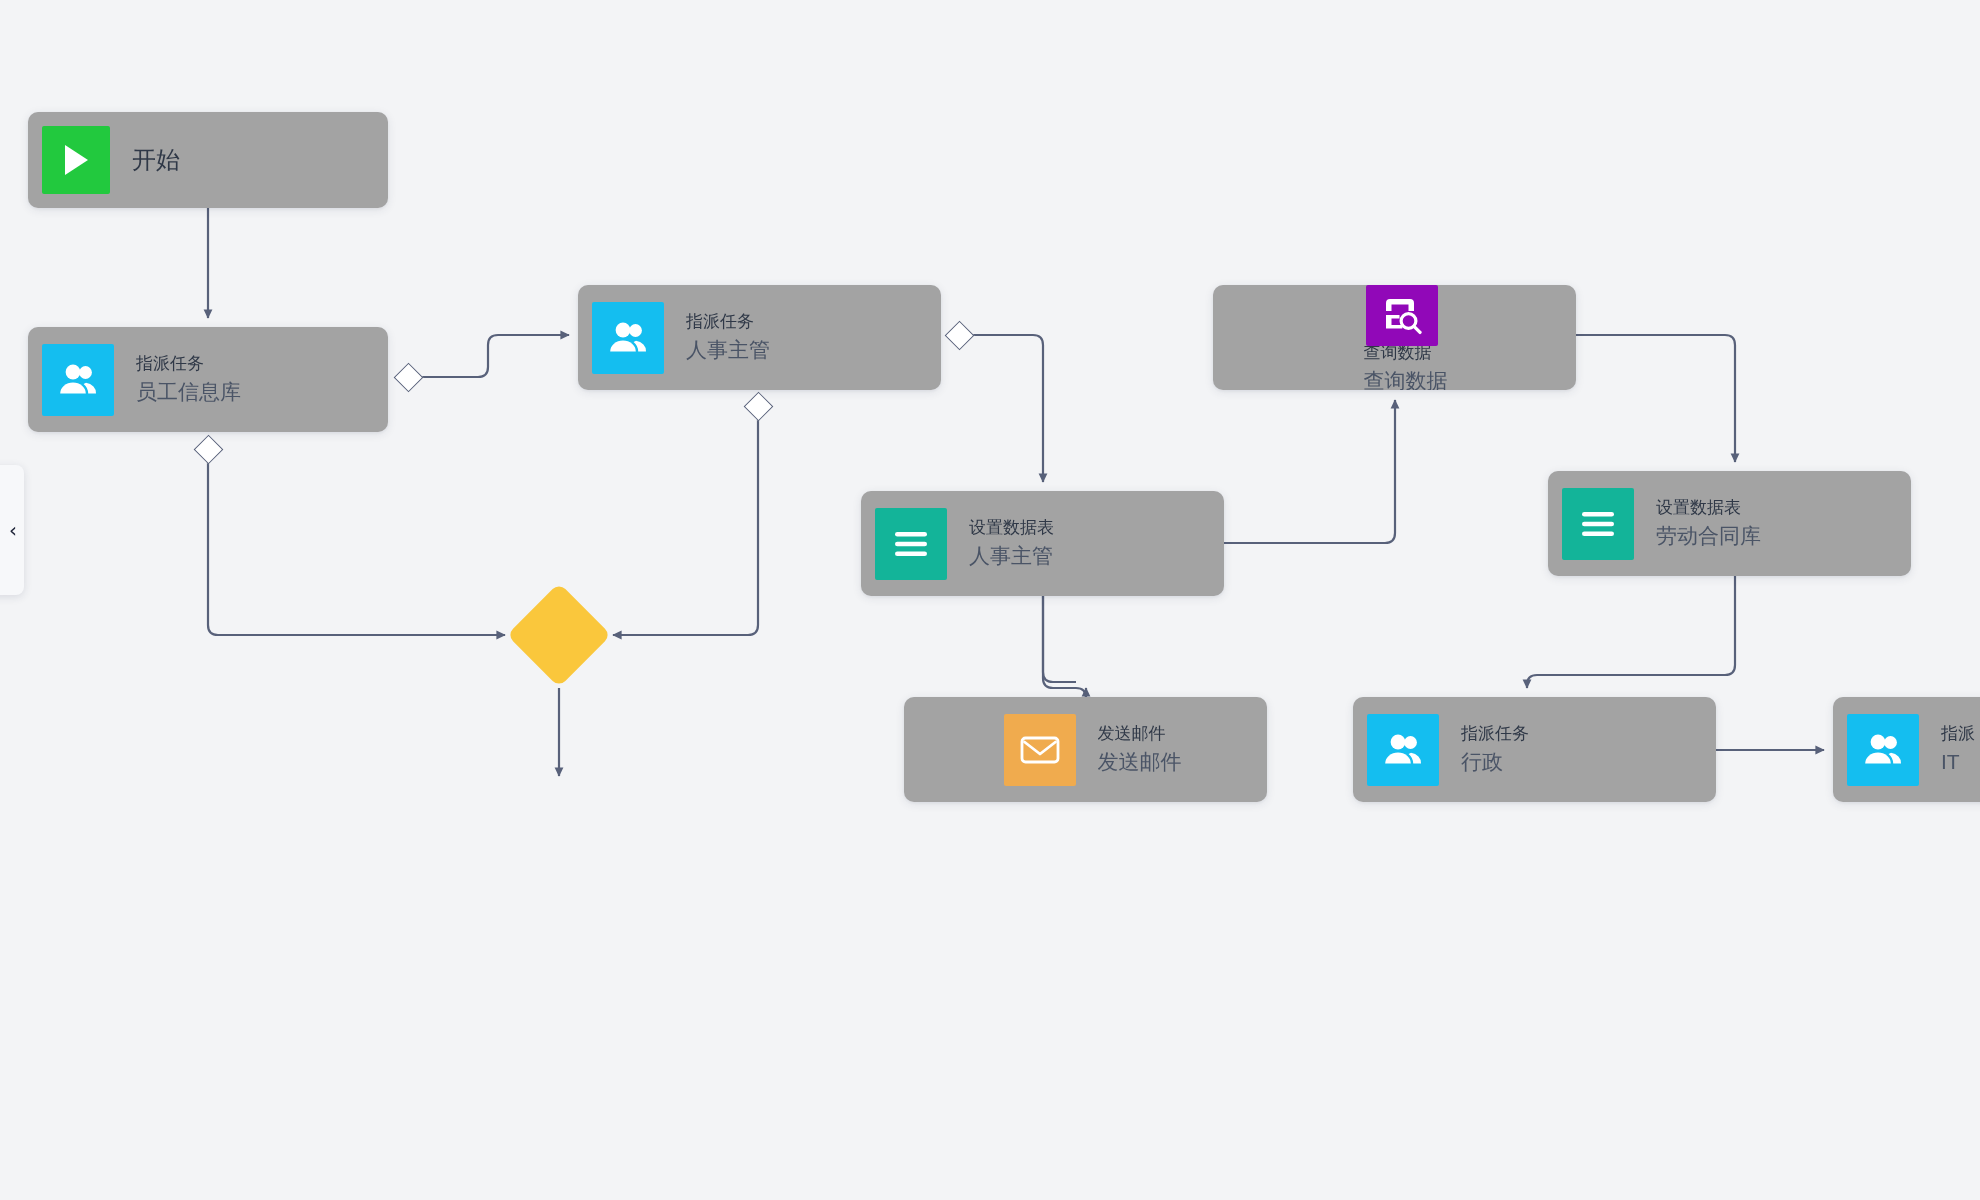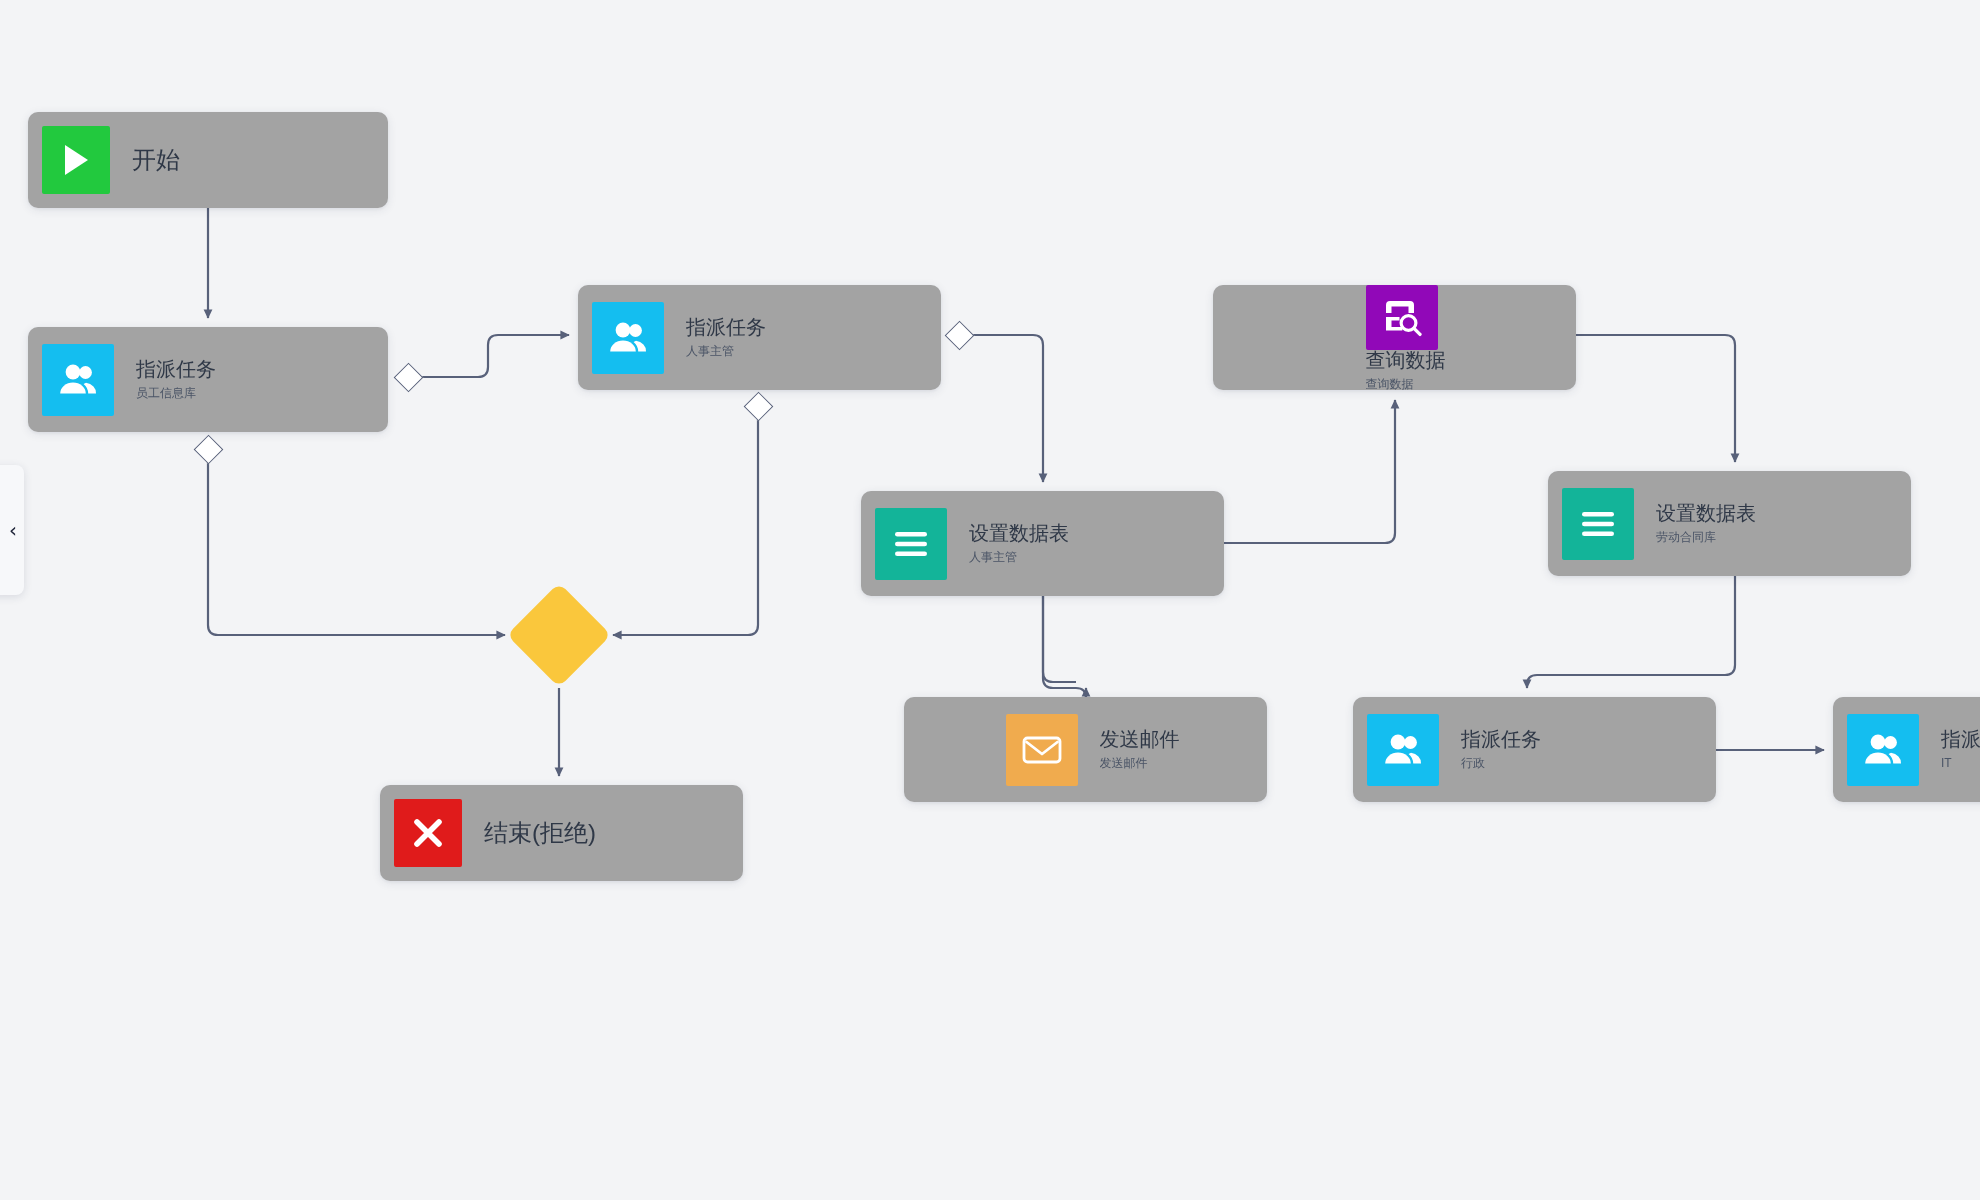--- a/index.html
+++ b/index.html
@@ -47,27 +47,27 @@
   }
   .node-icon svg { display: block; }
   .node-text {
     margin-left: 22px;
     display: flex;
     flex-direction: column;
     justify-content: center;
     overflow: hidden;
   }
   .node-title {
-    font-size: 20px;
+    font-size: 17px;
     color: #2f3847;
     line-height: 1.25;
     white-space: nowrap;
   }
   .node-sub {
-    font-size: 12px;
+    font-size: 21px;
     color: #4a5466;
     line-height: 1.3;
     margin-top: 4px;
     white-space: nowrap;
   }
   .node.single .node-text { justify-content: center; }
   .node.single .node-title { font-size: 24px; }
 
   
   .gateway {
@@ -275,30 +275,20 @@
         <path d="M3.2 31.5 a12.8 11 0 0 1 25.6 0 z" fill="#ffffff"></path>
         <path d="M29 20.8 a11.4 10 0 0 1 10 10.7 h-7.8 a14.6 13 0 0 0 -4.6 -9.6 z" fill="#ffffff"></path>
       </svg>
     </div>
     <div class="node-text">
       <div class="node-title">指派</div>
       <div class="node-sub">IT</div>
     </div>
   </div>
 
-  <div class="node single" style="left:380px; top:785px; width:363px; height:96px;">
-    <div class="node-icon" style="background:#e01b1b; width:68px; height:68px; min-width:68px;">
-      <svg width="34" height="34" viewBox="0 0 34 34" aria-hidden="true">
-        <path d="M6 6 L28 28 M28 6 L6 28" stroke="#ffffff" stroke-width="5.6" stroke-linecap="round"></path>
-      </svg>
-    </div>
-    <div class="node-text">
-      <div class="node-title">结束(拒绝)</div>
-    </div>
-  </div>
 
   <div class="gateway" style="left:522px; top:598px;"></div>
 
   <div class="port" style="left:398px;  top:367px;"></div>
   <div class="port" style="left:198px;  top:439px;"></div>
   <div class="port" style="left:949px;  top:325px;"></div>
   <div class="port" style="left:748px;  top:396px;"></div>
 
   <div id="collapse-handle">
     <span class="chev">‹</span>

